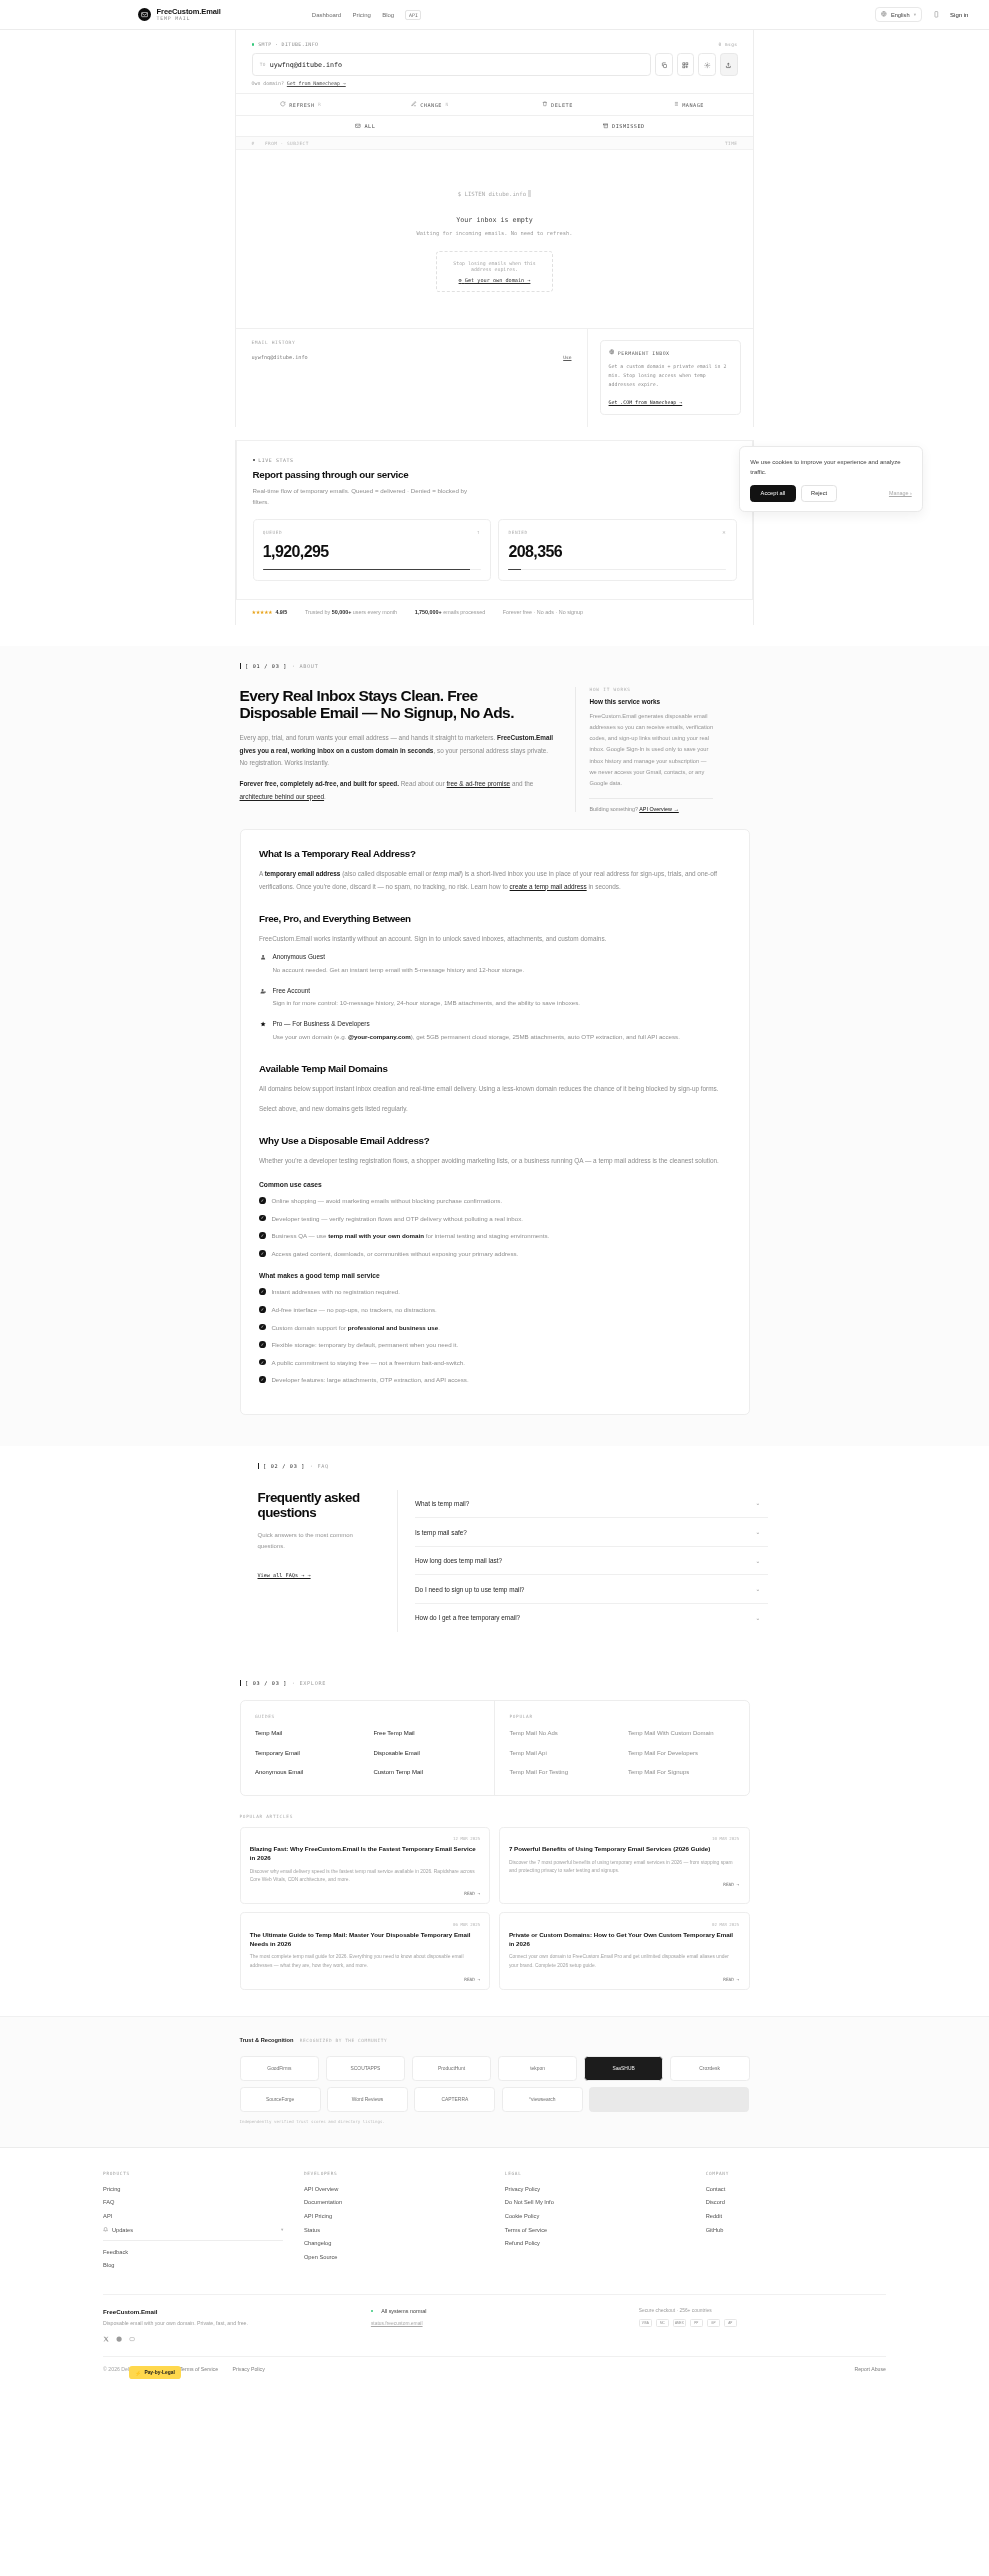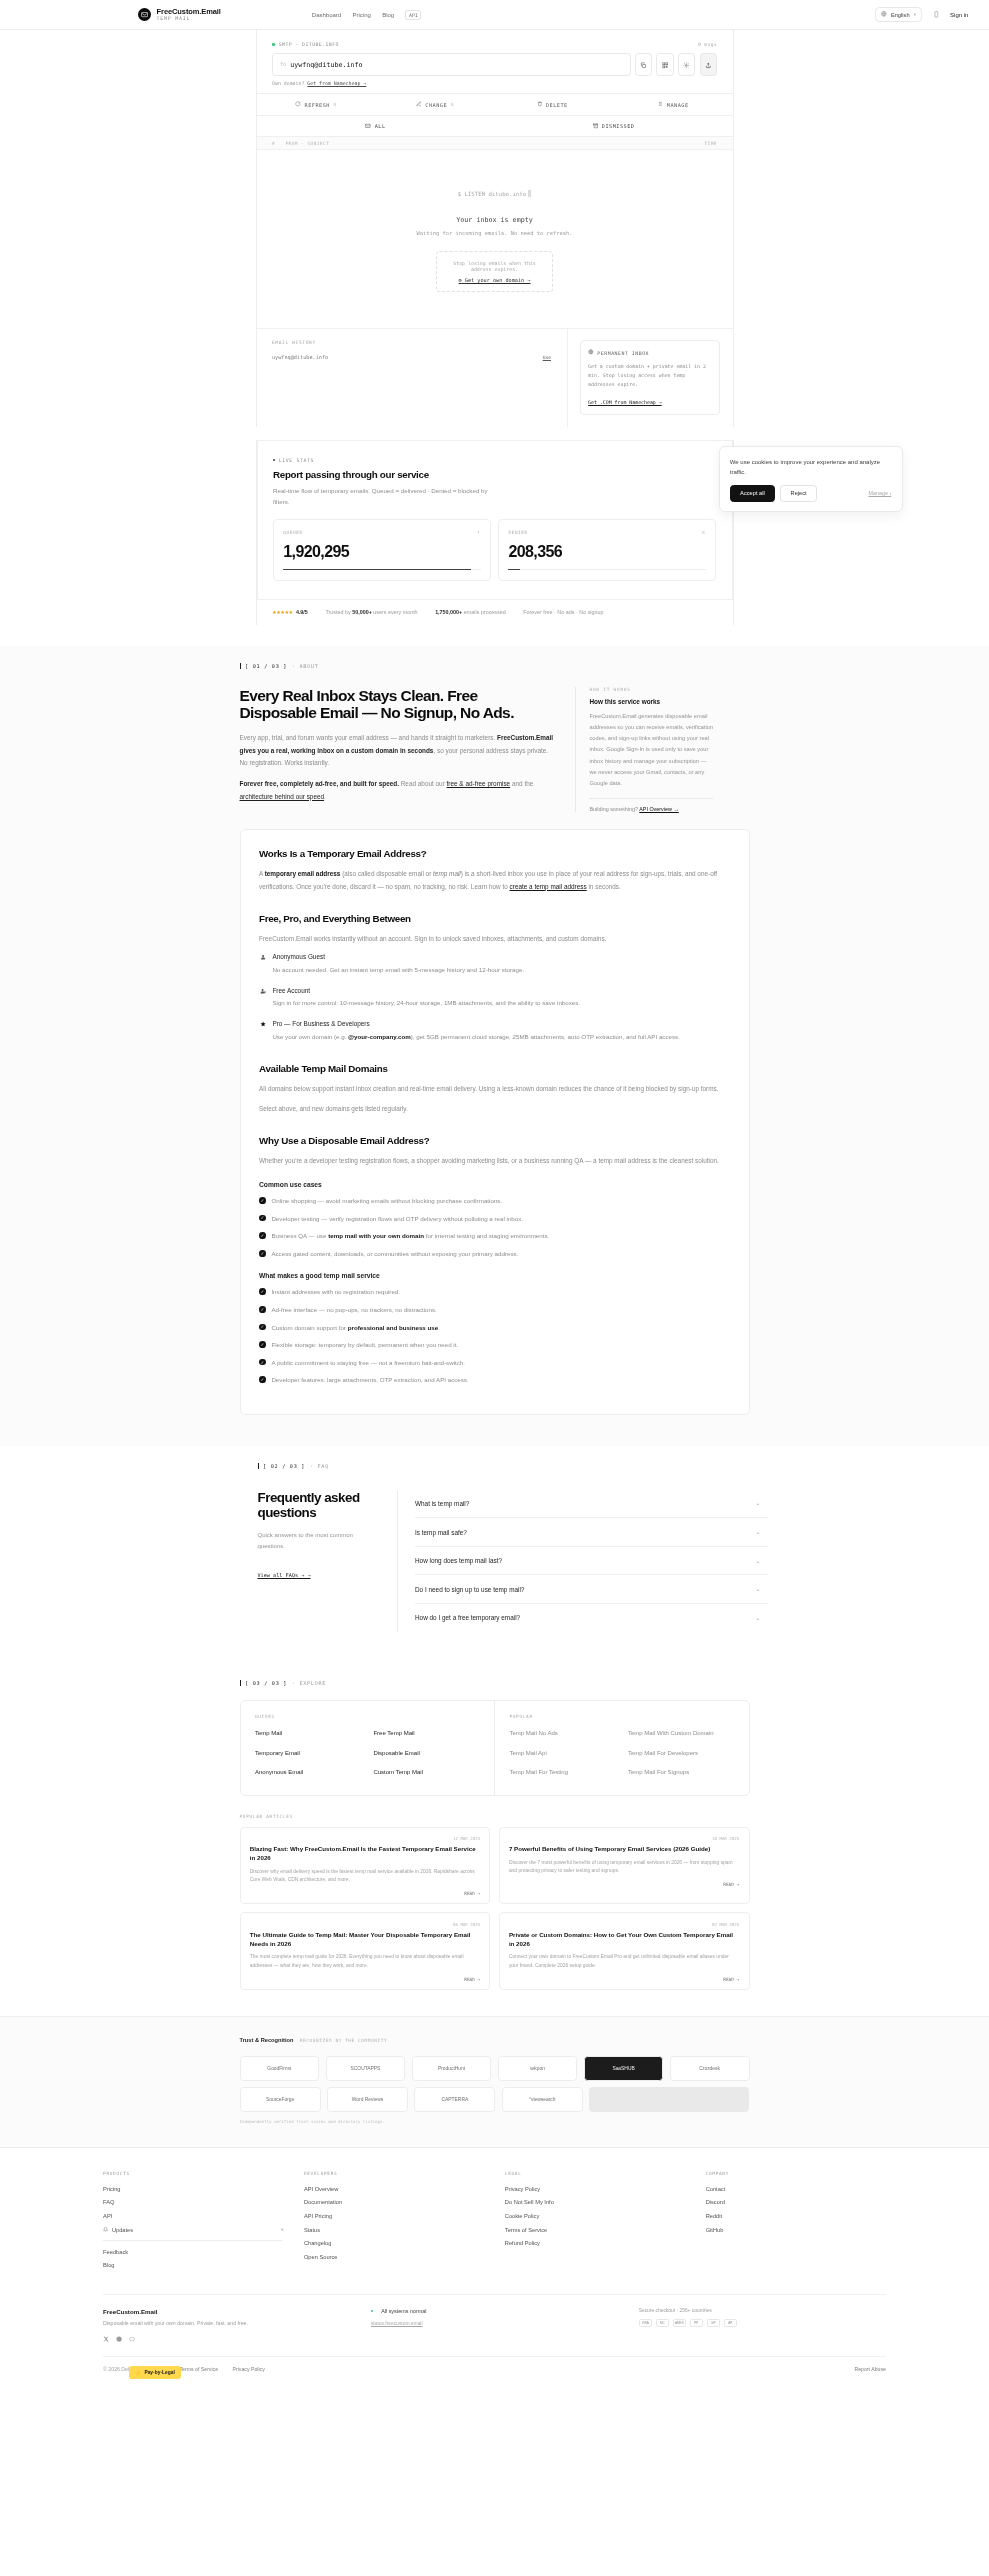--- a/index.html
+++ b/index.html
@@ -48,21 +48,21 @@
   .icon-btn { width: 9.3px; height: 9.3px; color: #8a8a8a; display:flex; align-items:center; justify-content:center;}
   .signin { font-size: 6px; color: #222; text-decoration: none; }
 
   
   .dot-canvas {
     background-image: radial-gradient(#e4e4e4 0.5px, transparent 0.5px);
     background-size: 11.3px 11.3px;
     background-position: 3.1px 3.1px;
   }
   .rail {
-    width: 478px; margin: 0 auto;
+    width: 519px; margin: 0 auto;
     border-left: 0.5px solid #ededed; border-right: 0.5px solid #ededed;
     background: #fff;
   }
 
   
   .inbox-wrap { padding: 7.2px 0 0 0; }
   .smtp-bar {
     display: flex; align-items: center; padding: 4.1px 15.5px 6.2px 15.5px;
     font-family: "DejaVu Sans Mono", monospace; font-size: 4.9px; color: #8d8d8d; letter-spacing: 0.4px;
   }
@@ -604,21 +604,21 @@
           <div class="side-h">How this service works</div>
           <div class="side-p">FreeCustom.Email generates disposable email addresses so you can receive emails, verification codes, and sign-up links without using your real inbox. Google Sign-In is used only to save your inbox history and manage your subscription — we never access your Gmail, contacts, or any Google data.</div>
           <div class="side-div"></div>
           <div class="side-cta">
             <span>Building something? </span><a href="#">API Overview →</a>
           </div>
         </aside>
       </div>
 
       <div class="card-panel">
-        <h2 class="h2">Works Is a Temporary Email Address?</h2>
+        <h2 class="h2">What Is a Temporary Real Address?</h2>
         <p class="body-p">
           <span>A </span><b>temporary email address</b><span> (also called disposable email or </span><i>temp mail</i><span>) is a short-lived inbox you use in place of your real address for sign-ups, trials, and one-off verifications. Once you're done, discard it — no spam, no tracking, no risk. Learn how to </span><a href="#">create a temp mail address</a><span> in seconds.</span>
         </p>
 
         <h2 class="h2 spaced">Free, Pro, and Everything Between</h2>
         <p class="body-p">FreeCustom.Email works instantly without an account. Sign in to unlock saved inboxes, attachments, and custom domains.</p>
 
         <div class="tier">
           <span class="tier-ico">
             <svg width="6.2" height="6.2" viewBox="0 0 24 24" fill="#555">

